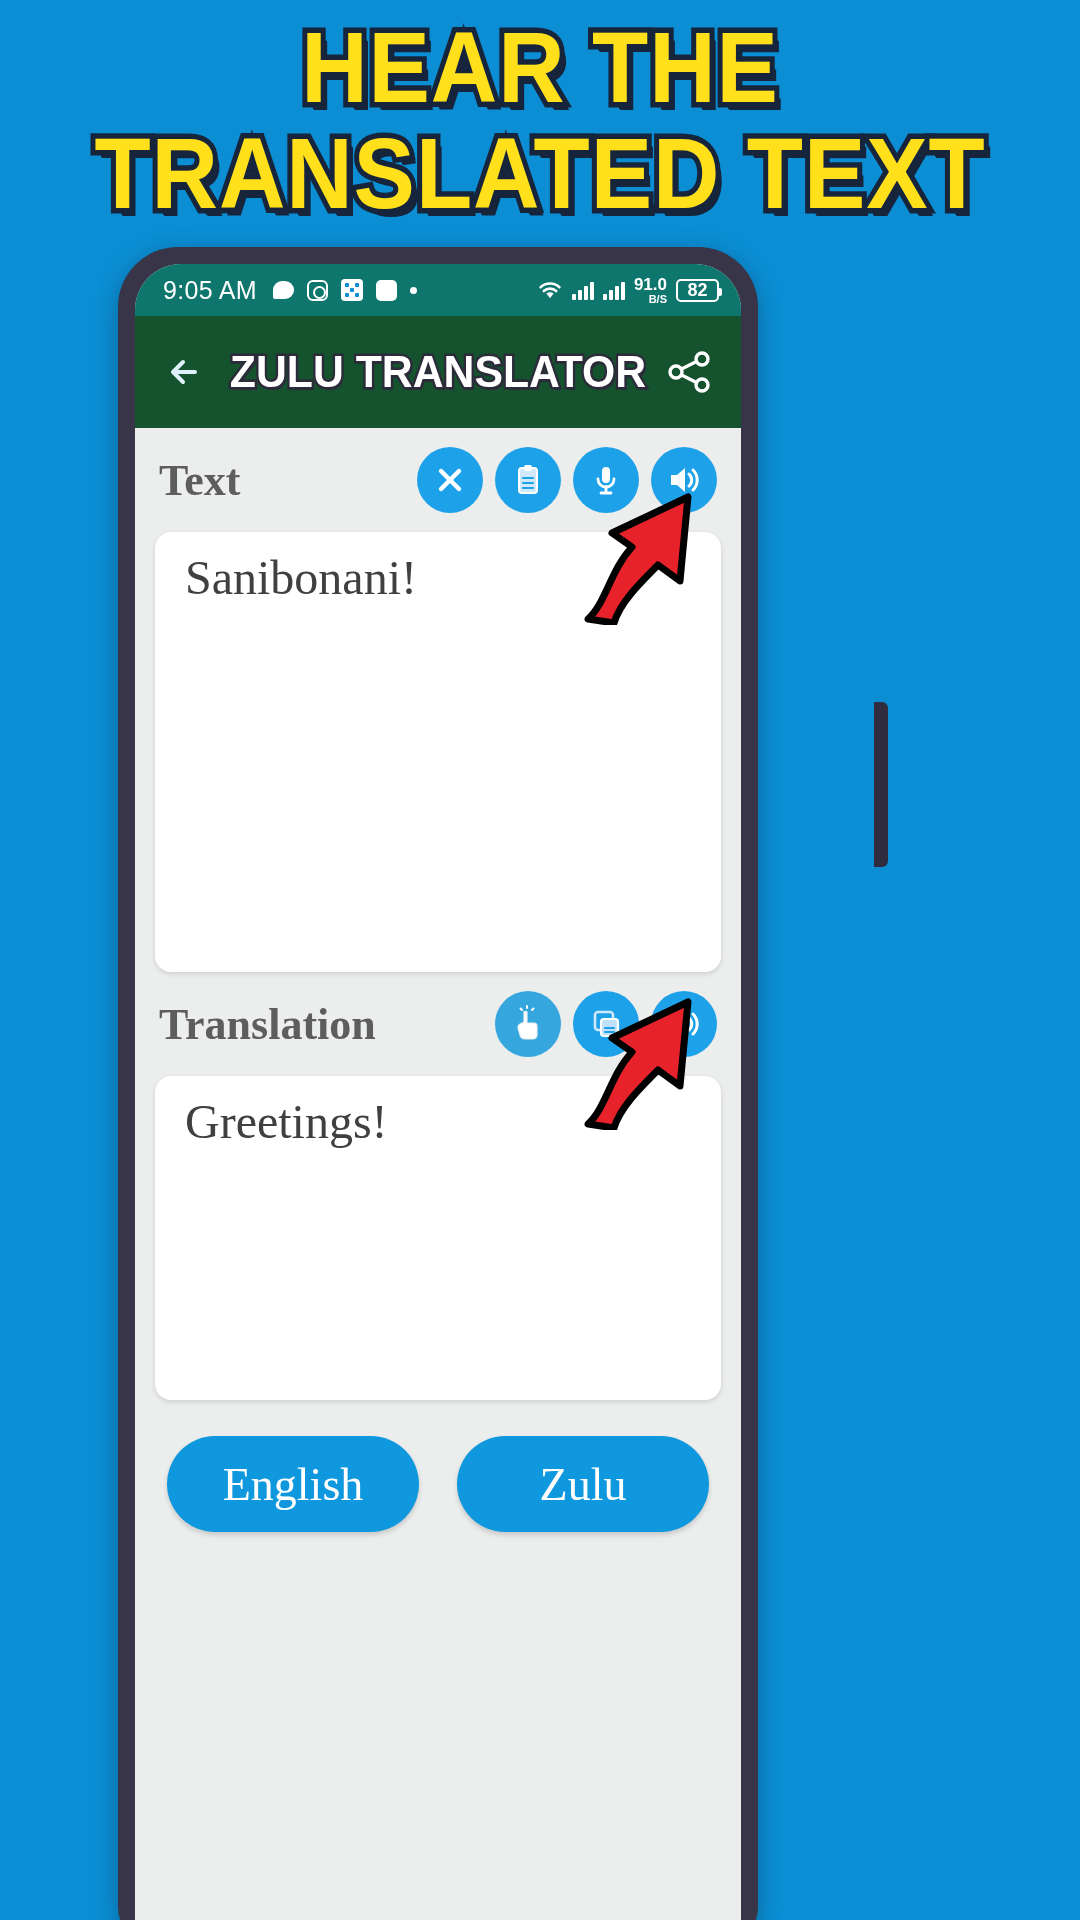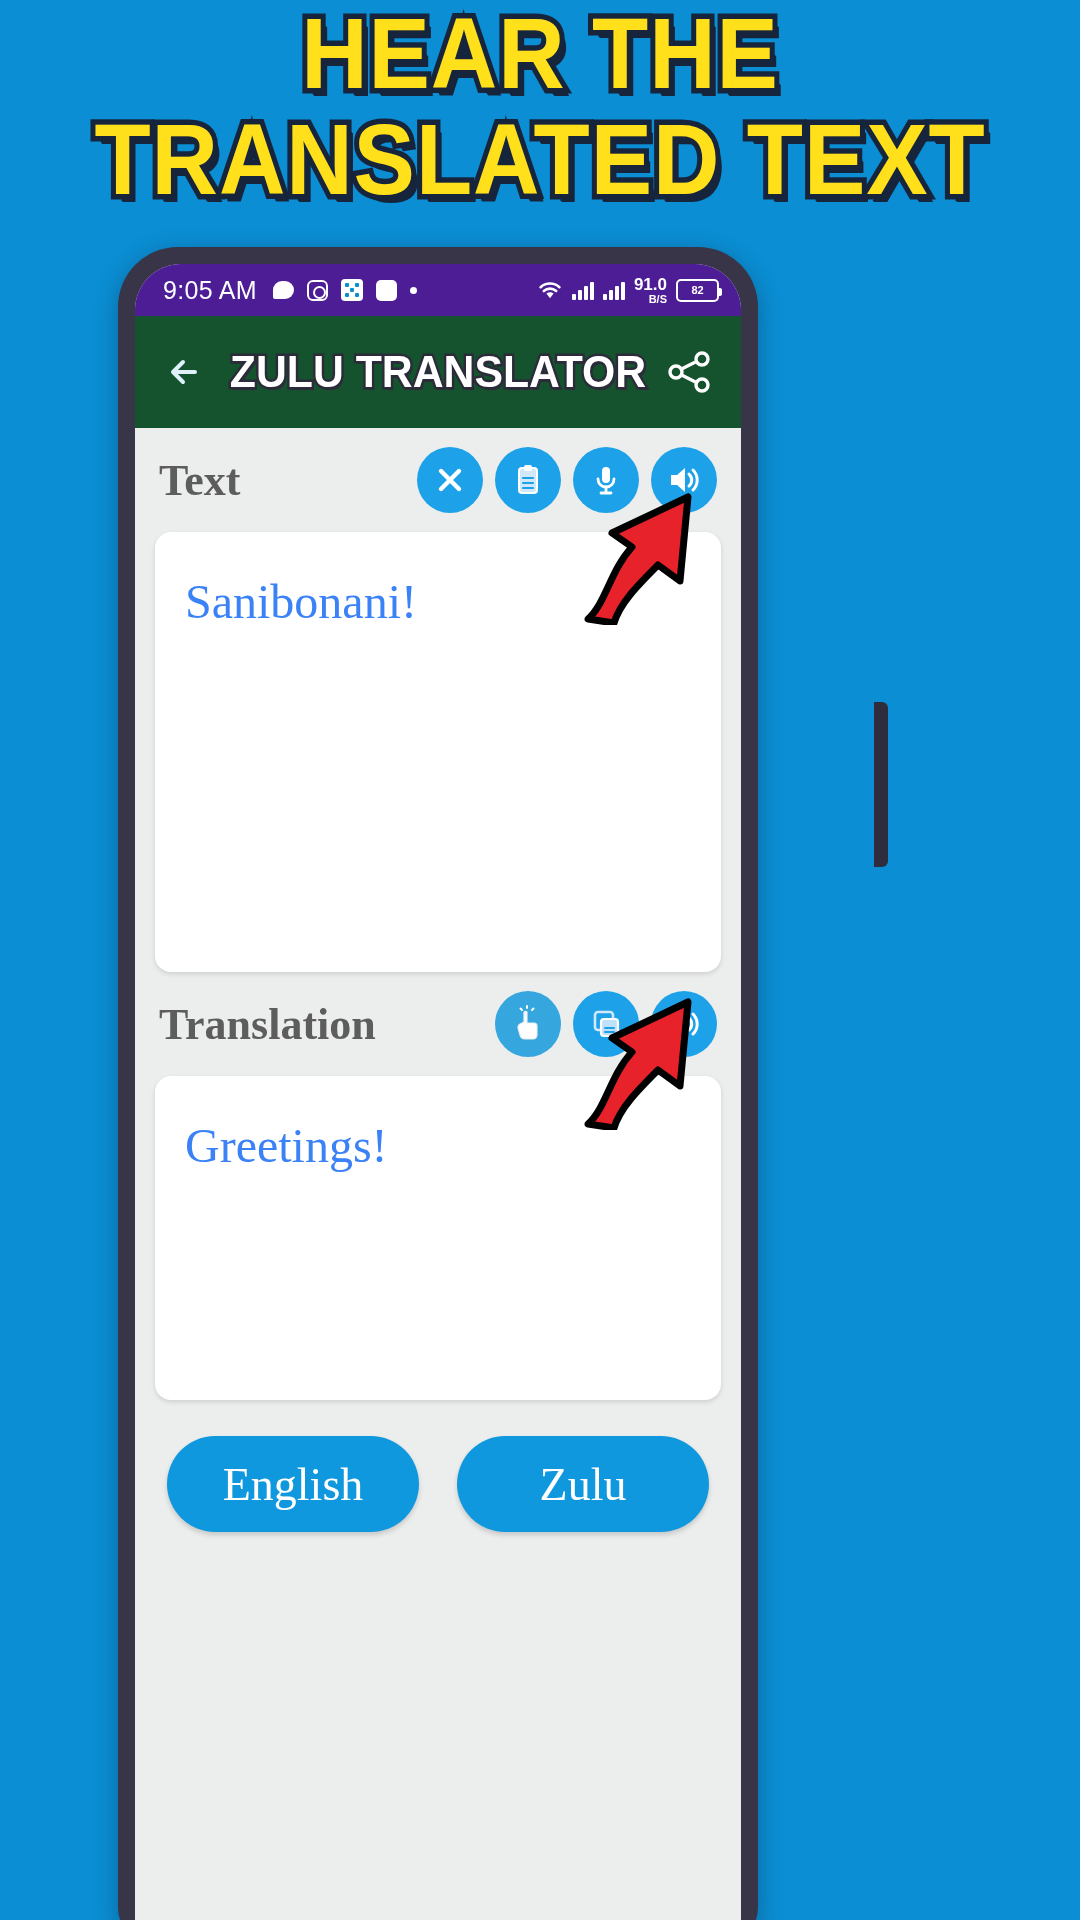--- a/index.html
+++ b/index.html
@@ -12,21 +12,21 @@
 
   body {
     background: #0b8ed4;
     font-family: "Liberation Sans", sans-serif;
     position: relative;
   }
 
   
   .headline {
     position: absolute;
-    top: 0;
+    top: 14px;
     left: 0;
     width: 1080px;
     text-align: center;
     z-index: 5;
   }
   .headline-line {
     font-family: "Liberation Sans", sans-serif;
     font-weight: bold;
     color: #FFE01B;
     font-size: 96px;
@@ -72,21 +72,21 @@
     background: #2f2d3d;
     border-radius: 5px;
   }
   .side-btn.sb1 { left: 88px; top: 455px; width: 14px; height: 110px; border-radius: 6px 0 0 6px; }
   .side-btn.sb2 { left: 88px; top: 595px; width: 14px; height: 130px; border-radius: 6px 0 0 6px; }
   .side-btn.sb3 { left: 756px; top: 455px; width: 14px; height: 165px; border-radius: 0 6px 6px 0; }
 
   
   .statusbar {
     height: 52px;
-    background: #4c1d95;
+    background: #0f766e;
     display: flex;
     align-items: center;
     padding: 0 22px 0 28px;
     color: #ffffff;
   }
   .sb-time {
     font-size: 25px;
     font-weight: 500;
     letter-spacing: 0.3px;
     margin-right: 16px;
@@ -131,21 +131,21 @@
   .sb-speed .v { font-size: 17px; font-weight: 600; display: block; }
   .sb-speed .u { font-size: 11px; font-weight: 600; display: block; margin-top: 1px; }
   .ic-batt {
     width: 43px; height: 23px; border: 2.4px solid #fff; border-radius: 5px;
     display: flex; align-items: center; justify-content: center; position: relative;
   }
   .ic-batt::after {
     content: ''; position: absolute; right: -5px; top: 7px; width: 3px; height: 8px;
     background: #fff; border-radius: 0 2px 2px 0;
   }
-  .ic-batt span { font-size: 11px; font-weight: 700; color: #fff; }
+  .ic-batt span { font-size: 18px; font-weight: 700; color: #fff; }
 
   
   .appbar {
     height: 112px;
     background: #14532d;
     display: flex;
     align-items: center;
     padding: 0 26px;
     position: relative;
   }
@@ -196,24 +196,24 @@
     background: #1da1e8;
     display: flex; align-items: center; justify-content: center;
     flex: 0 0 auto;
   }
   .circ-btn.pale { background: #35a6de; }
 
   .card {
     background: #ffffff;
     border-radius: 16px;
     box-shadow: 0 2px 5px rgba(0,0,0,0.13);
-    padding: 42px 30px;
+    padding: 18px 30px;
     font-family: "Liberation Serif", serif;
     font-size: 48px;
-    color: #3b82f6;
+    color: #404040;
     line-height: 1.15;
     overflow: hidden;
   }
   .card.source { height: 440px; }
   .card.target { height: 324px; }
 
   .lang-row {
     display: flex;
     gap: 38px;
     padding: 36px 12px 0 12px;

